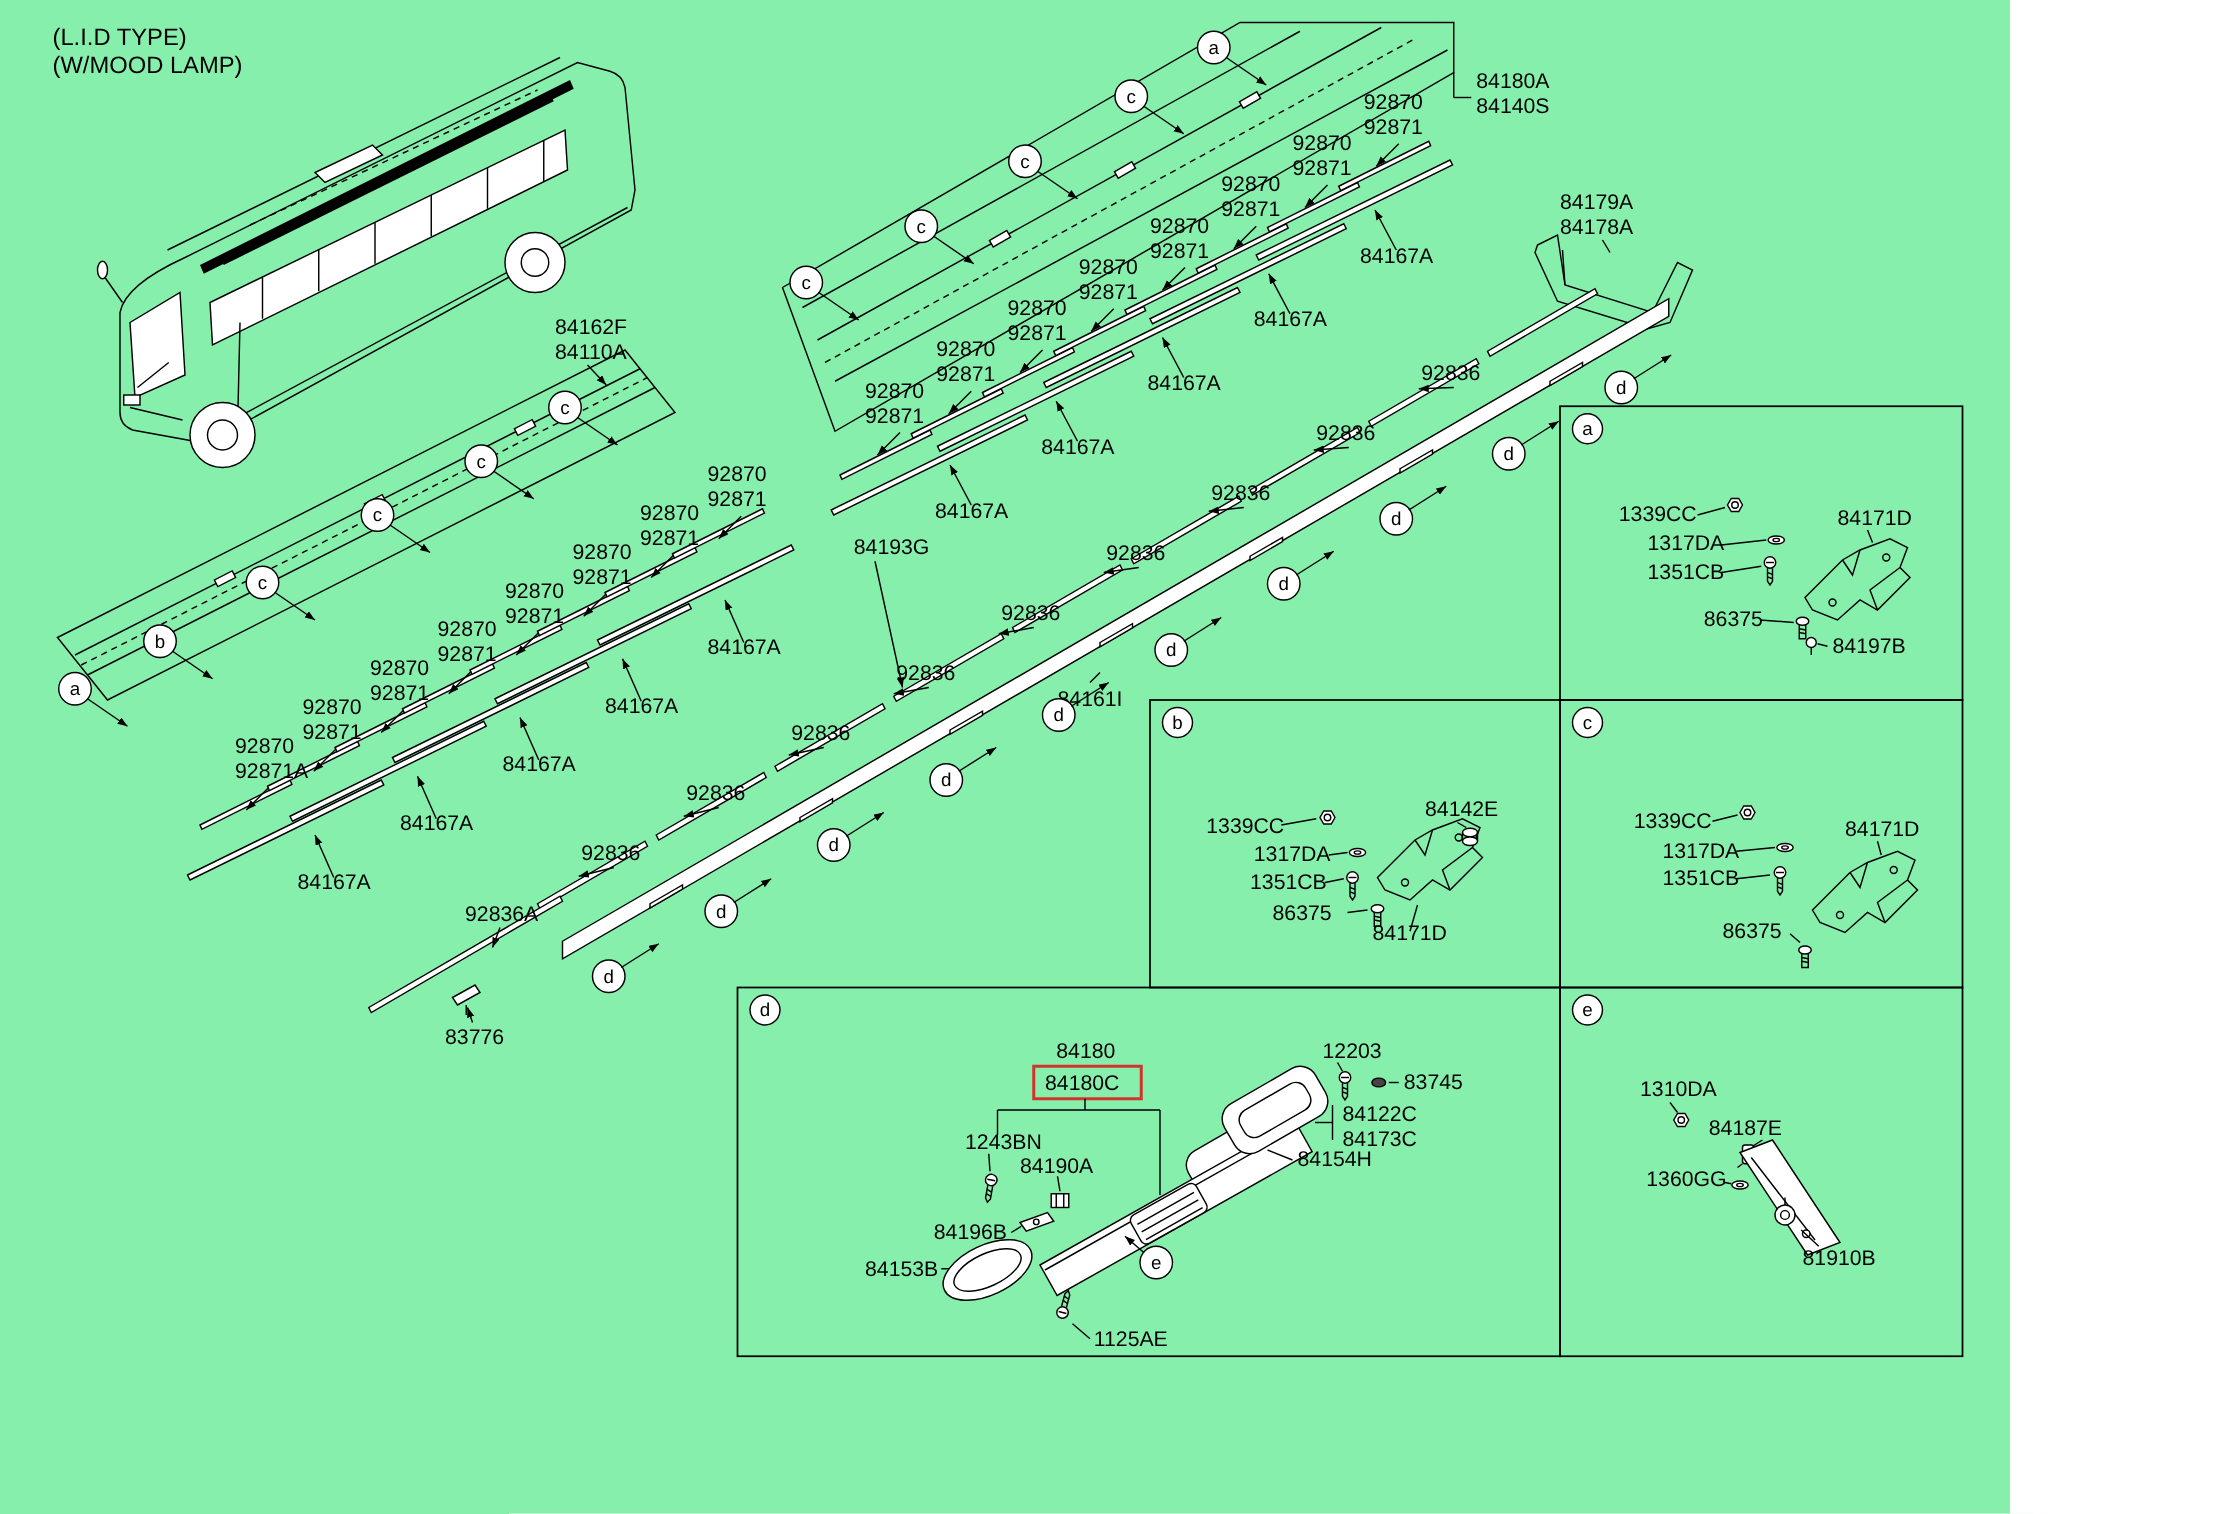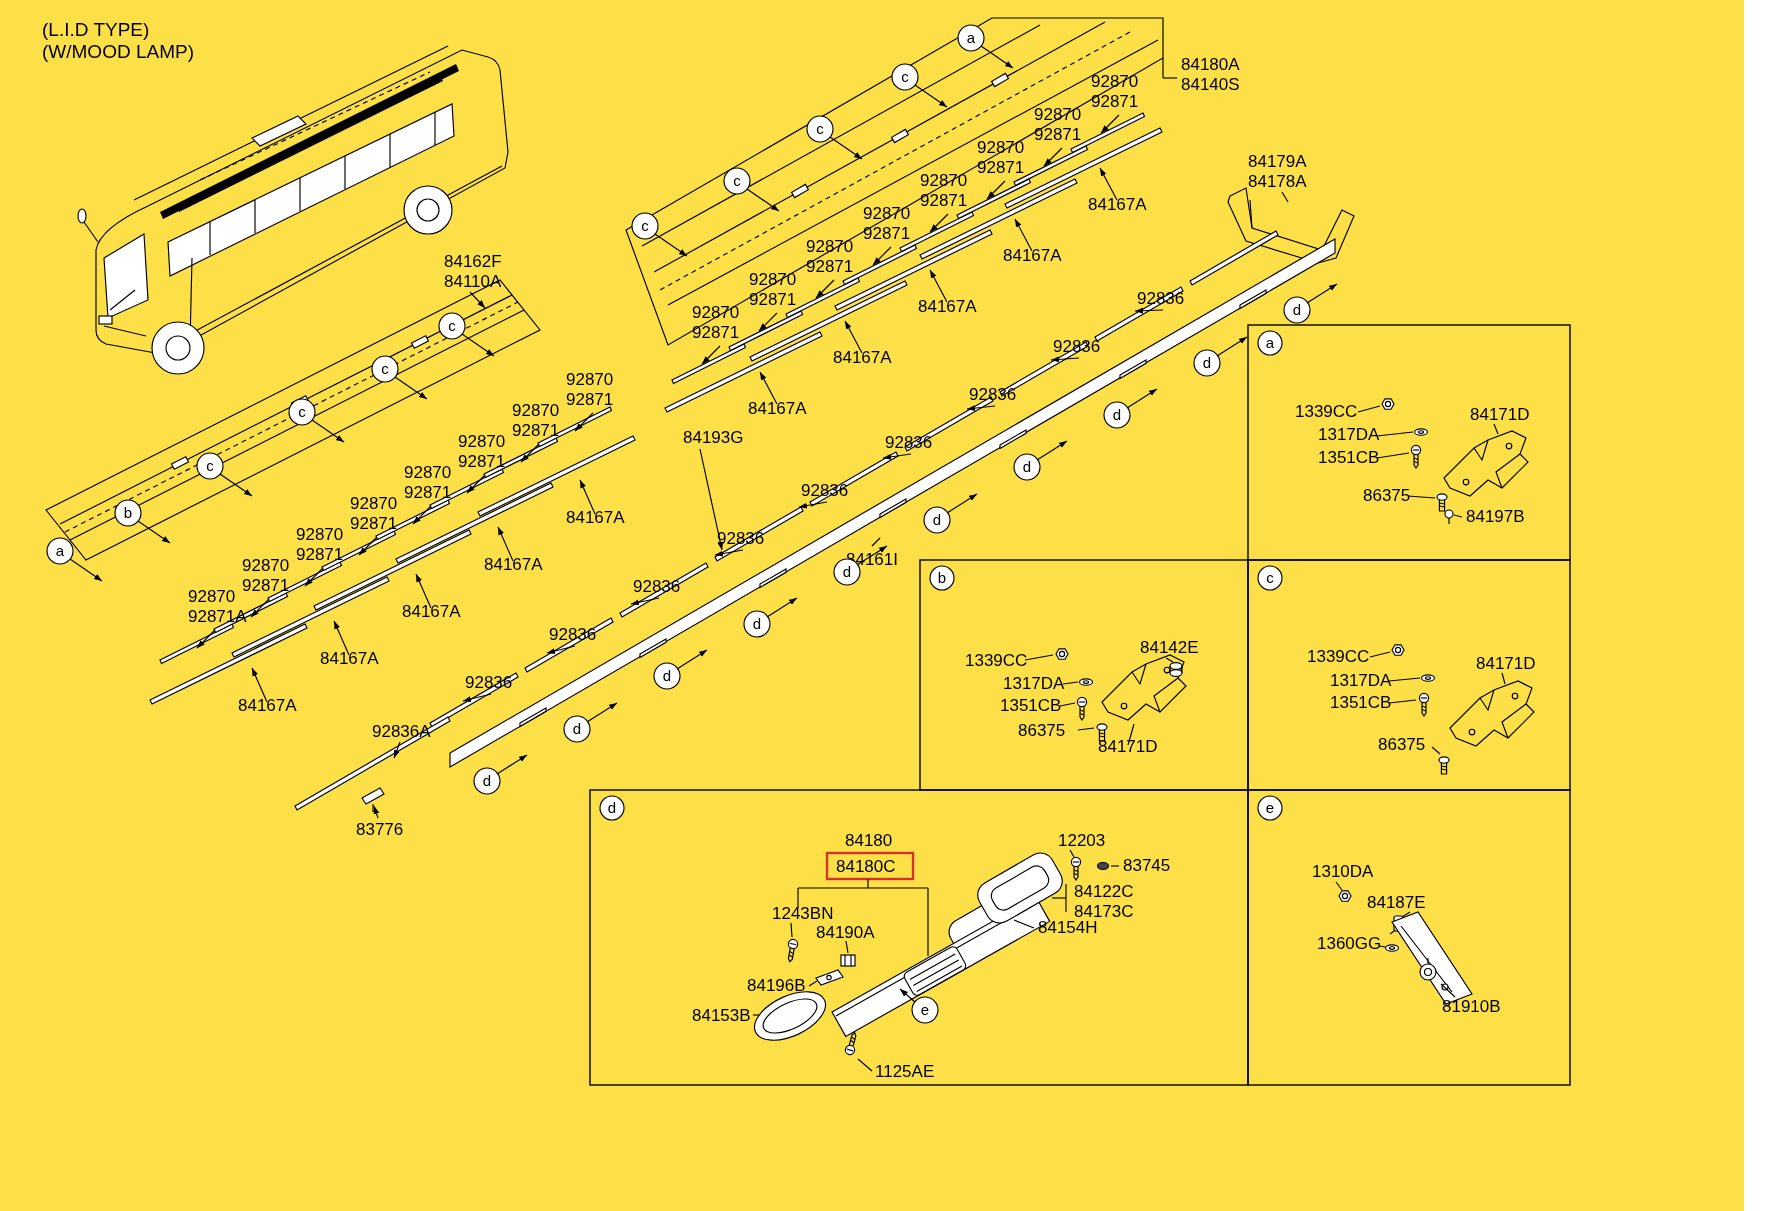--- a/index.html
+++ b/index.html
@@ -1,16 +1,16 @@
 <!DOCTYPE html>
 <html style="--line: #000000; --highlight: #d0342c; --background: #ffffff;"><head>
 <meta charset="utf-8">
 <style>
   html,body{margin:0;padding:0;background:#fff}
-  .canvas{position:relative;width:1744px;height:1211px;background:#fde047;overflow:hidden}
+  .canvas{position:relative;width:1608px;height:1211px;background:#86efac;overflow:hidden}
   svg{display:block}
   .t{font:17px "Liberation Sans", sans-serif;fill:#000}
   .th{font:19px "Liberation Sans", sans-serif;fill:#000}
   .tc{font:15px "Liberation Sans", sans-serif;fill:#000;text-anchor:middle}
   text{stroke:none}
   line,path,polyline{stroke:#000;stroke-width:1.15;fill:none}
   polygon,rect,circle,ellipse{stroke:#000;stroke-width:1.15;fill:#fff}
   .blk{fill:#000;stroke:none}
   .nf{fill:none}
   .dk{fill:#444}

